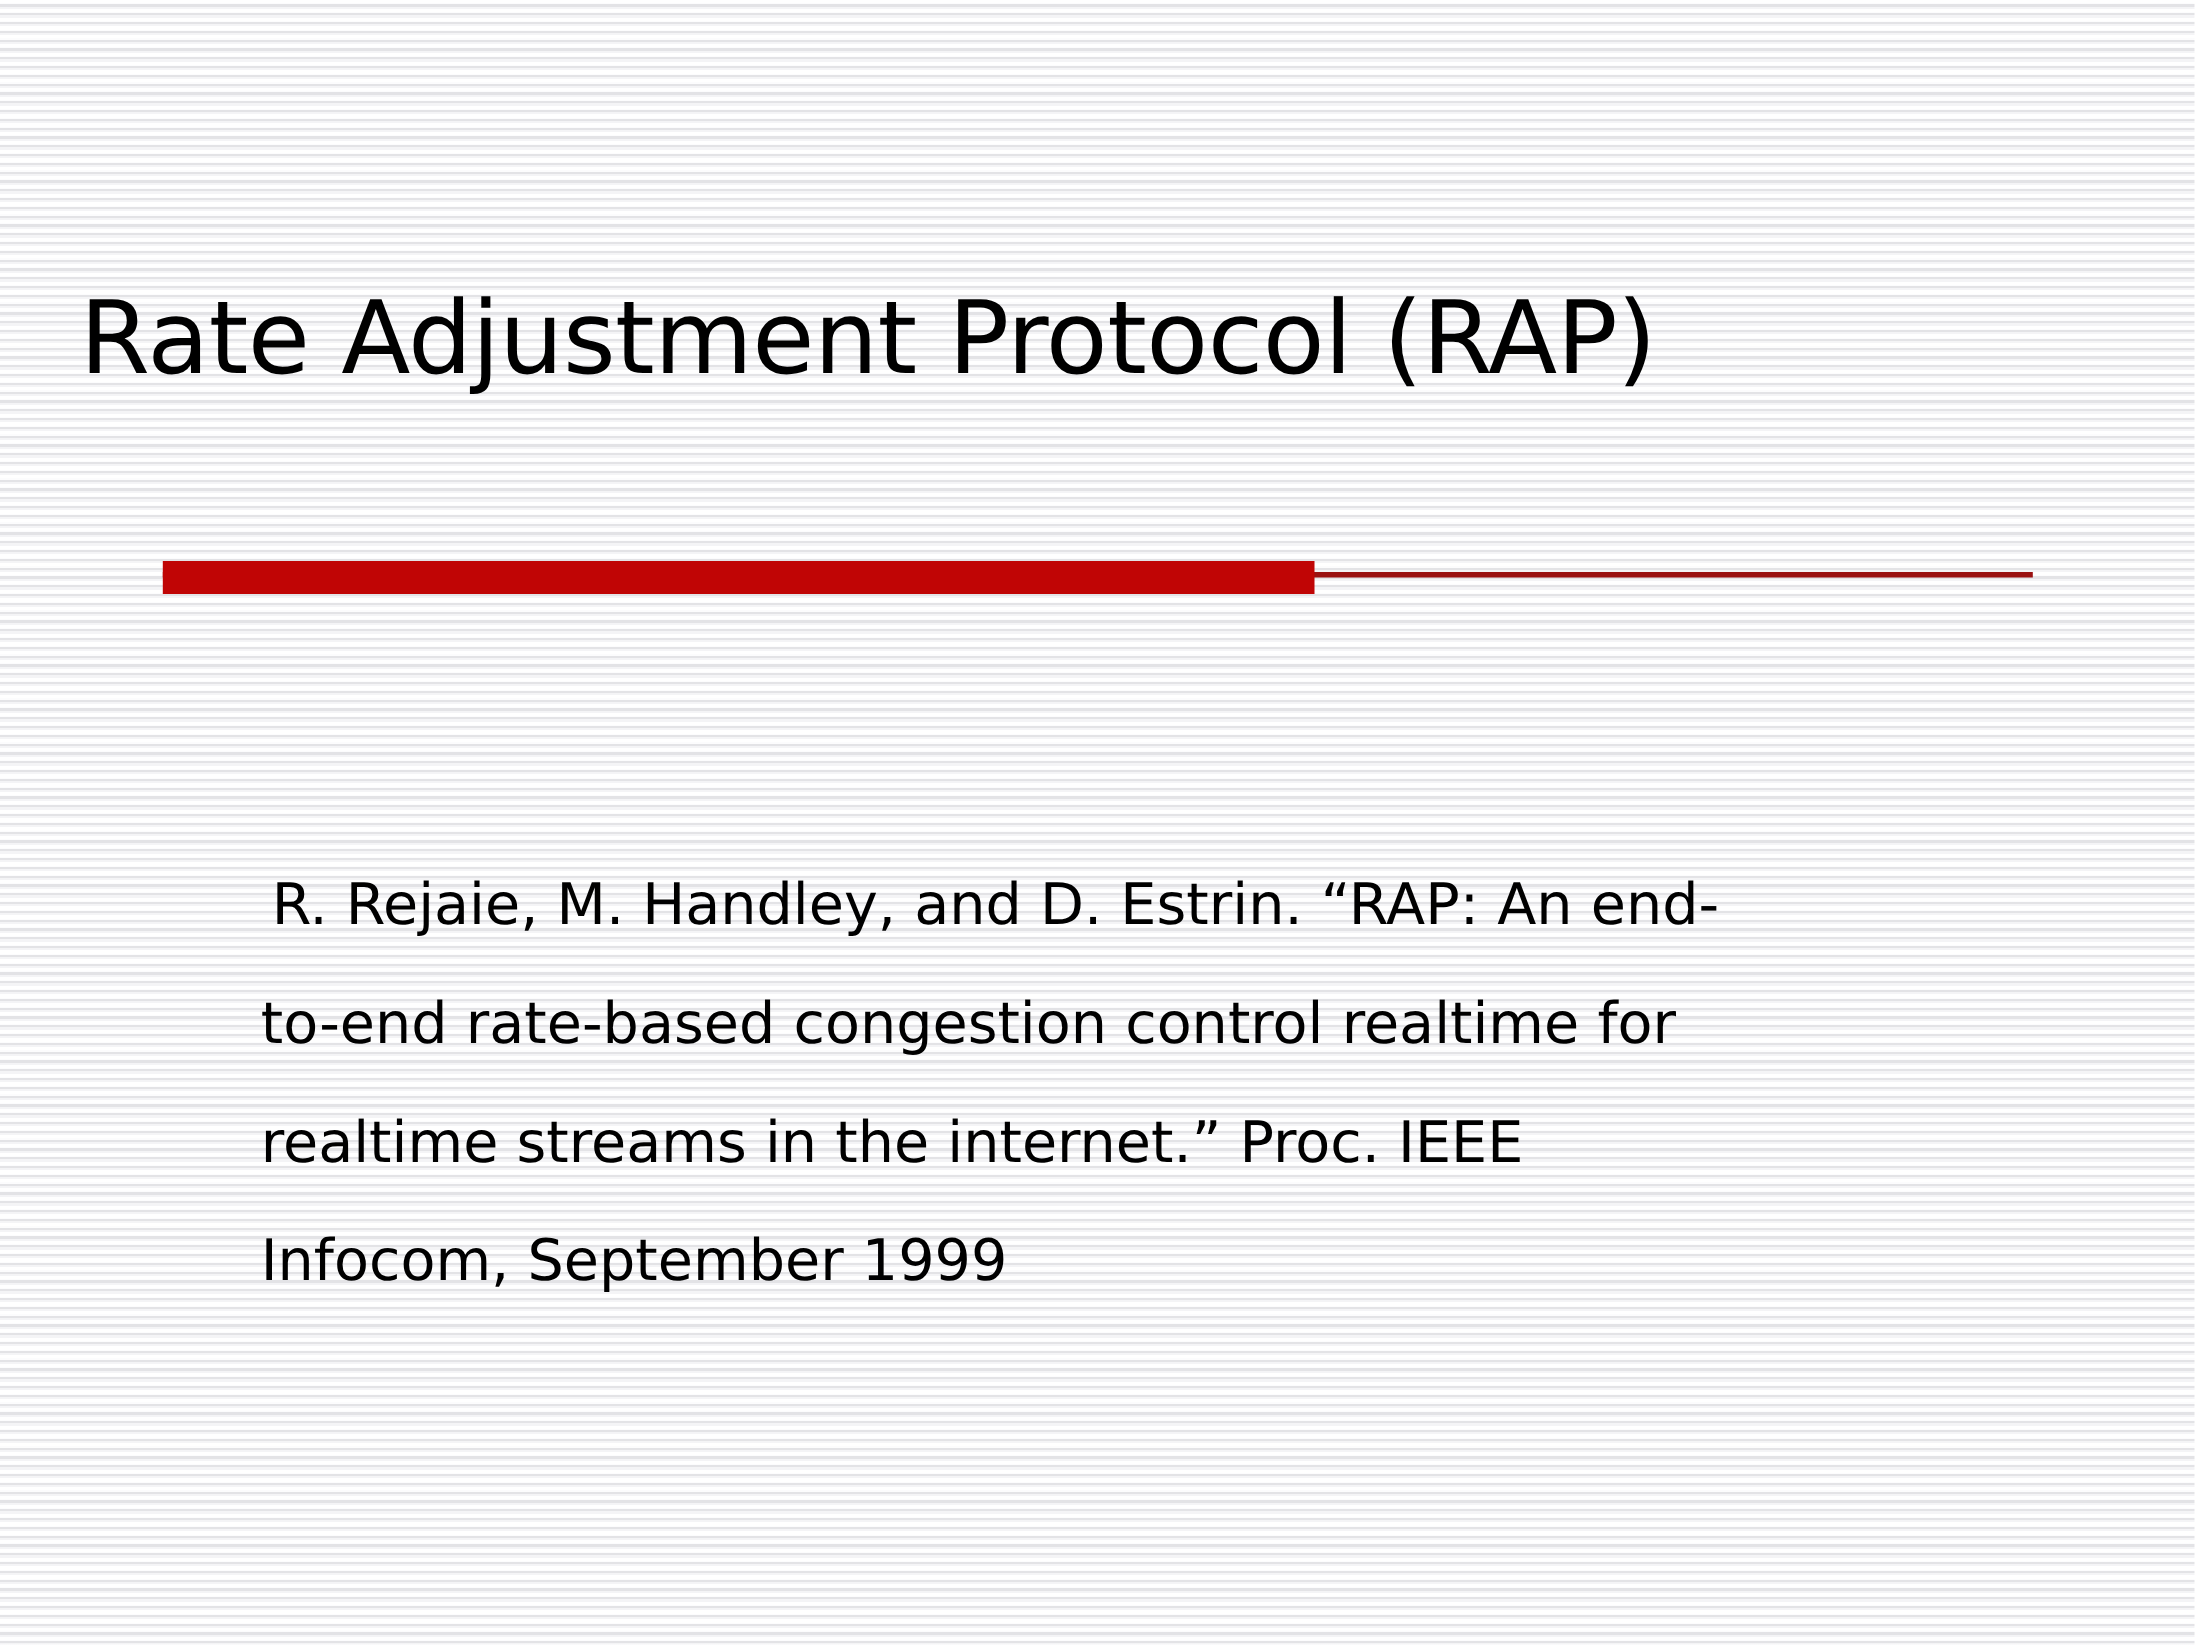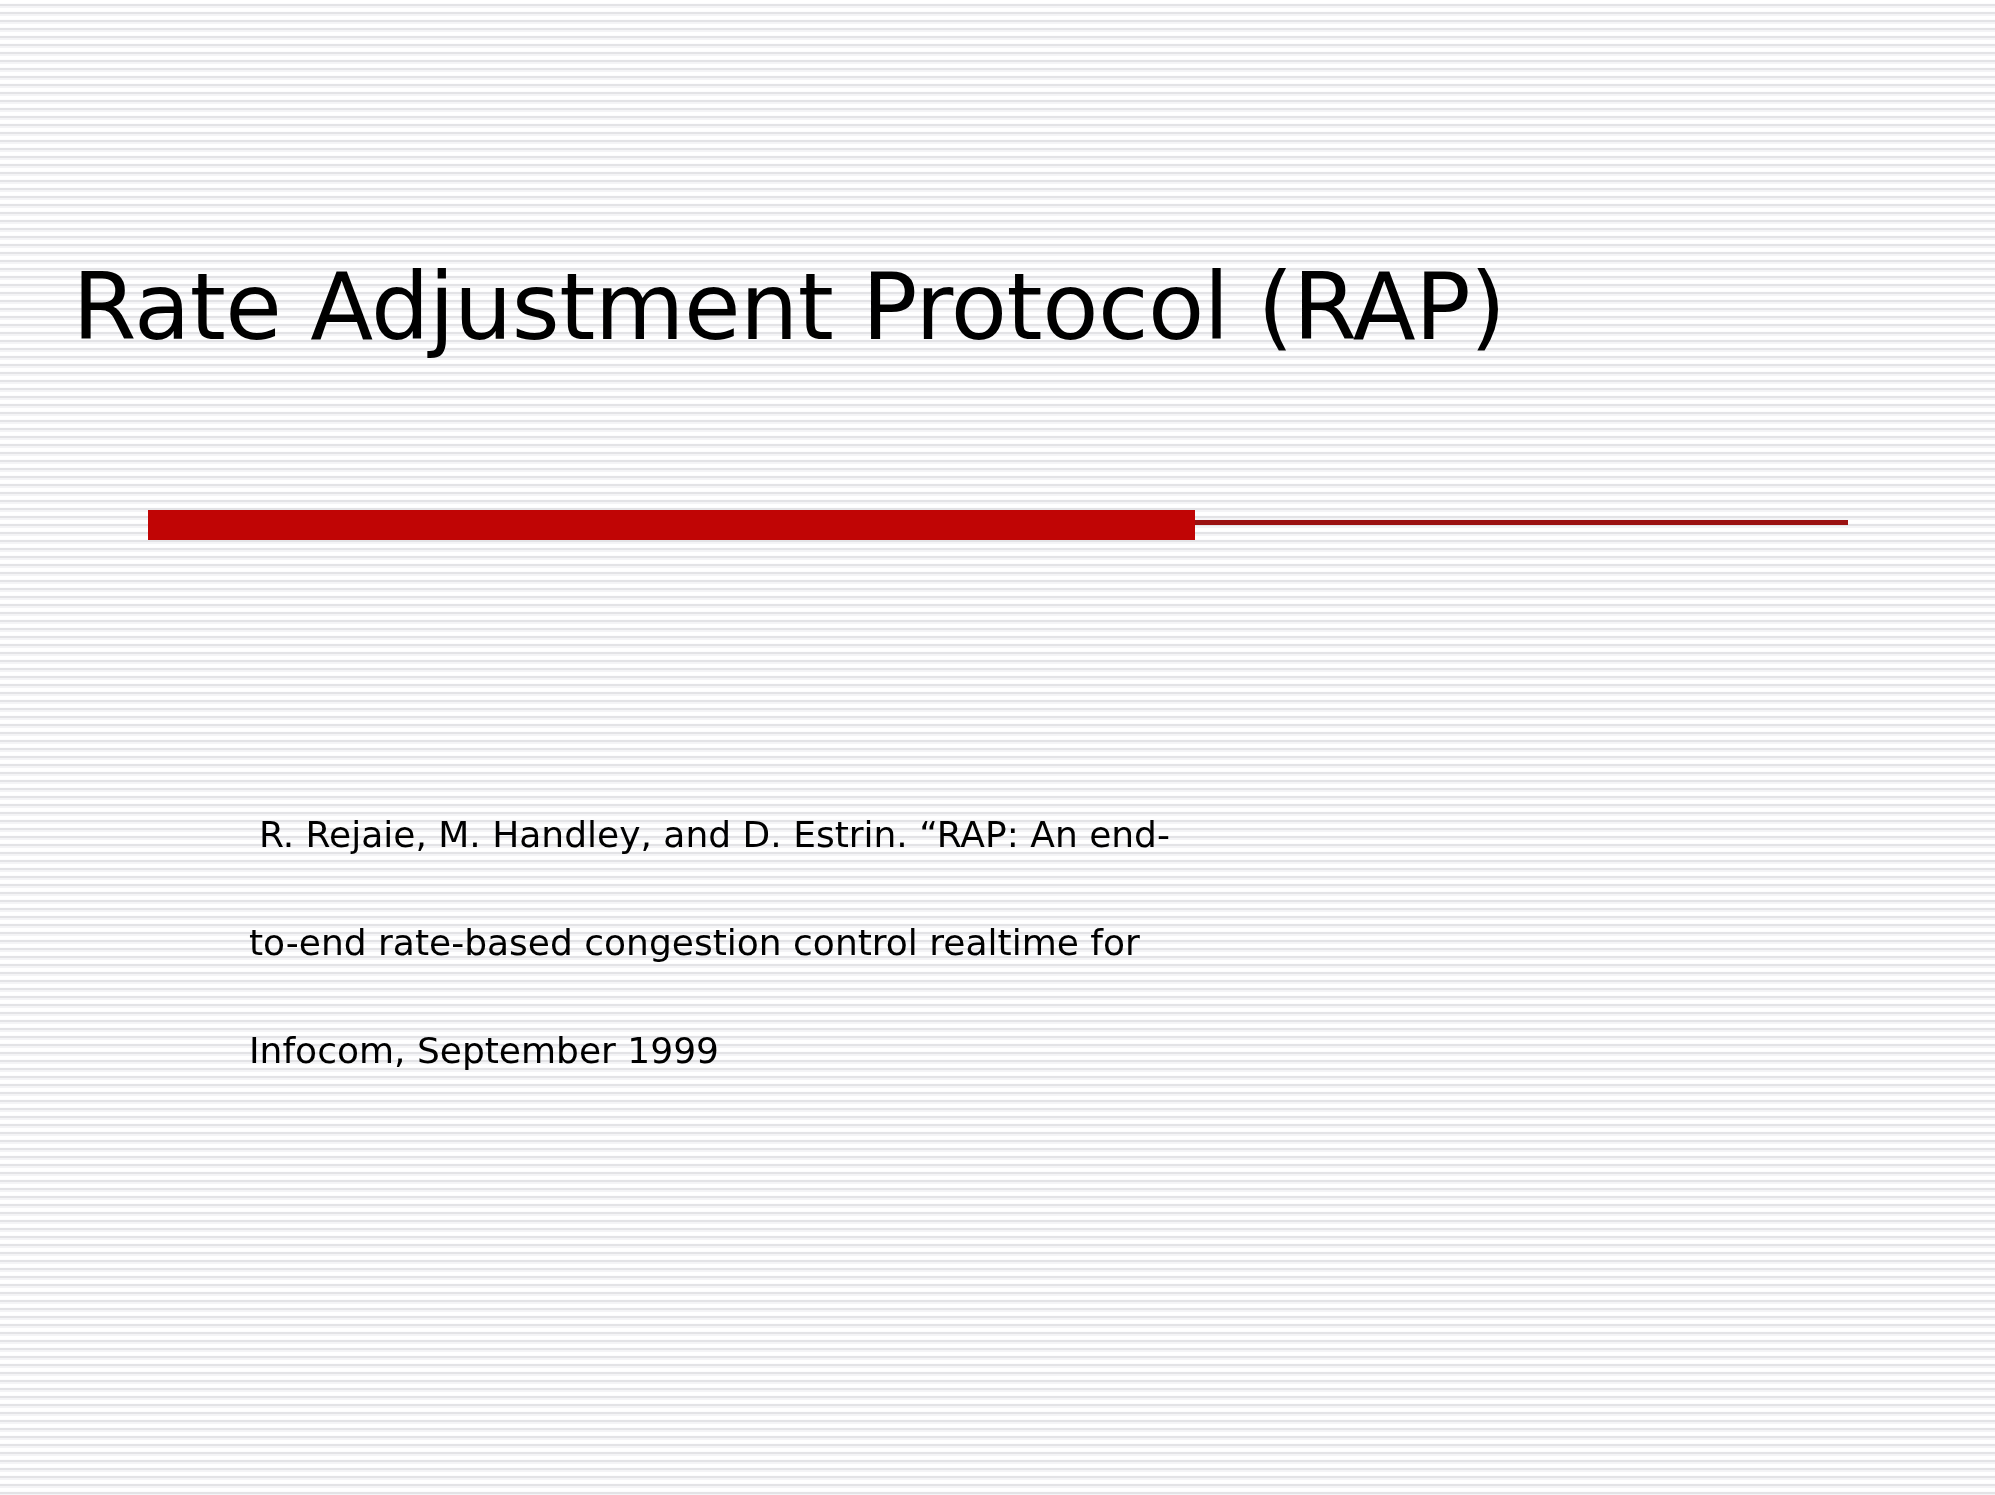--- a/index.html
+++ b/index.html
@@ -81,25 +81,25 @@
 
   
   #body-block {
     position: absolute;
     left: 237px;
     top: 742px;
     width: 1520px;
   }
   #citation {
     font-family: "DejaVu Sans", sans-serif;
-    font-size: 36px;
+    font-size: 52px;
     font-weight: 400;
     line-height: 54px;
     color: #000000;
-    margin: 12px;
+    margin: 0;
     white-space: pre-line;
     text-indent: 0;
   }
   .cite-line {
     display: block;
     white-space: nowrap;
   }
   .cite-line.first {
     text-indent: 10px;
   }
@@ -115,17 +115,18 @@
 
   <div id="divider">
     <div id="divider-thin-line"></div>
     <div id="divider-thick-bar"></div>
   </div>
 
   <div id="body-block">
     <p id="citation">
       <span class="cite-line first">R. Rejaie, M. Handley, and D. Estrin. “RAP: An end-</span>
       <span class="cite-line">to-end rate-based congestion control realtime for</span>
+      <span class="cite-line">realtime streams in the internet.” Proc. IEEE</span>
       <span class="cite-line">Infocom, September 1999</span>
     </p>
   </div>
 
 </div>
 
 </body></html>

